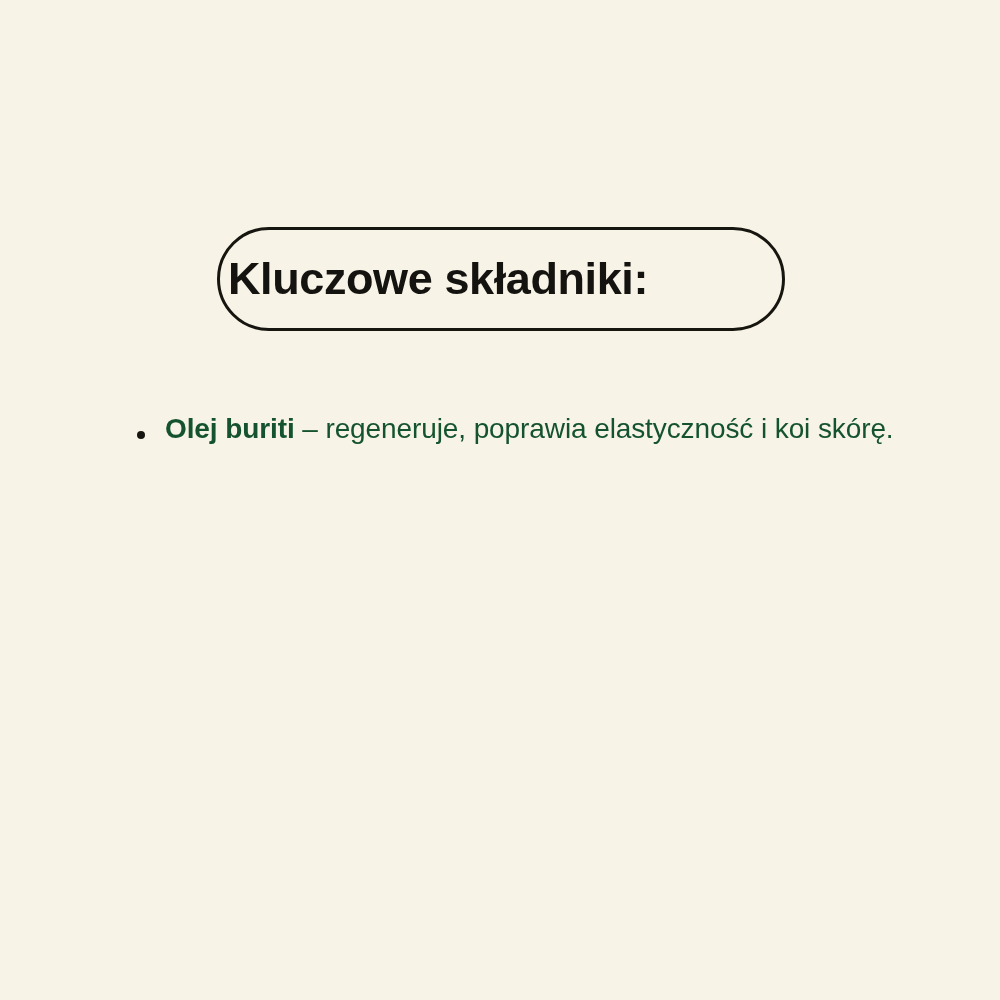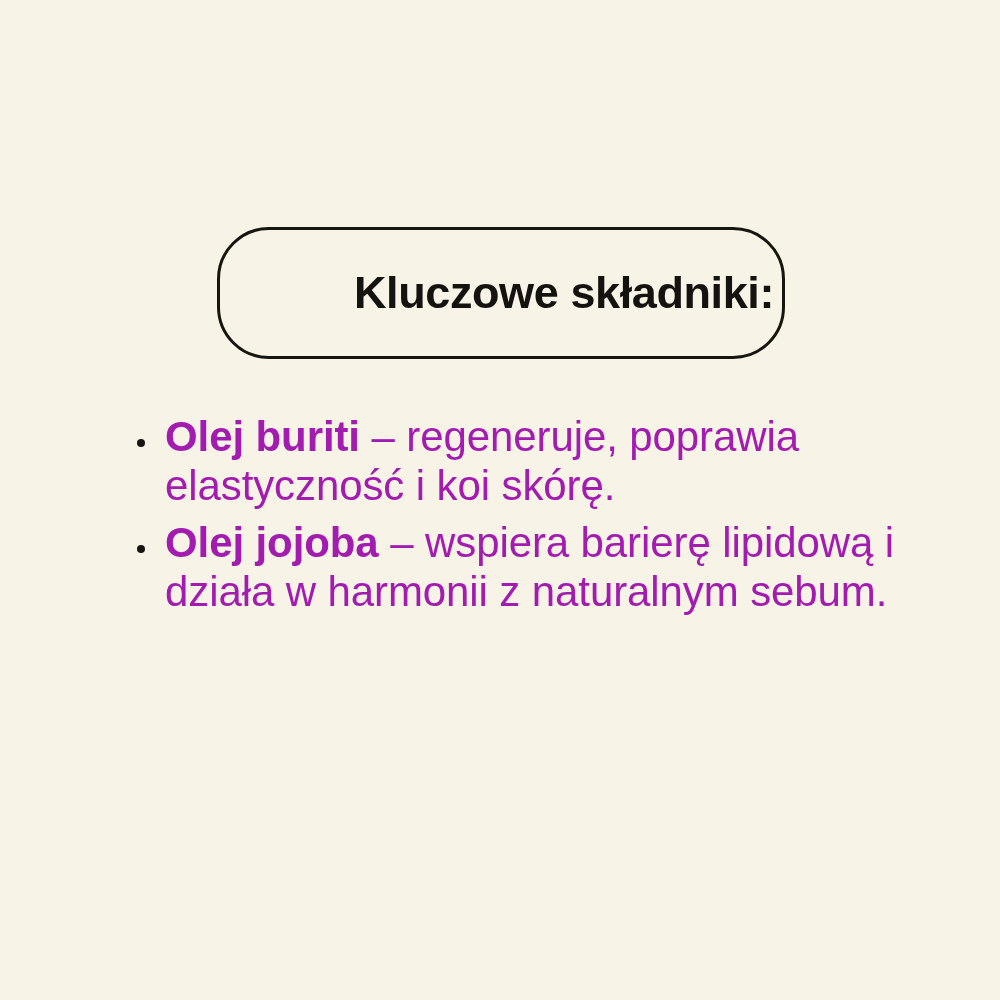--- a/index.html
+++ b/index.html
@@ -20,27 +20,27 @@
     background: #F7F3E6;
     box-sizing: border-box;
   }
 
   
   .heading-pill {
     position: absolute;
     left: 217px;
     top: 227px;
     width: 568px;
-    height: 132px;
+    height: 104px;
     box-sizing: border-box;
     border: 3px solid #17150F;
     border-radius: 52px;
     display: flex;
     align-items: center;
-    justify-content: flex-end;
+    justify-content: flex-start;
   }
   .heading-title {
     font-family: "Liberation Sans", sans-serif;
     font-weight: bold;
     font-size: 45px;
     letter-spacing: -0.4px;
     color: #141310;
     line-height: 1;
     white-space: nowrap;
     margin: 0;
@@ -54,24 +54,24 @@
     left: 132px;
     top: 404px;
     width: 790px;
     margin: 0;
     padding: 0;
     list-style: none;
   }
   .ingredient-item {
     position: relative;
     padding-left: 33px;
-    margin: 8px 0 0 0;
-    font-size: 42px;
+    margin: 0 0 0 0;
+    font-size: 28px;
     line-height: 49px;
-    color: #a21caf;
+    color: #14532d;
     font-family: "Liberation Sans", sans-serif;
     font-weight: normal;
     letter-spacing: -0.1px;
   }
   .ingredient-bullet {
     position: absolute;
     left: 5px;
     top: 27px;
     width: 8px;
     height: 8px;
@@ -95,22 +95,17 @@
   </div>
 
   <ul class="ingredients">
 
     <li class="ingredient-item">
       <span class="ingredient-bullet"></span>
       <span class="ingredient-name">Olej buriti</span>
       <span class="ingredient-desc"> – regeneruje, poprawia elastyczność i koi skórę.</span>
     </li>
 
-    <li class="ingredient-item">
-      <span class="ingredient-bullet"></span>
-      <span class="ingredient-name">Olej jojoba</span>
-      <span class="ingredient-desc"> – wspiera barierę lipidową i działa w harmonii z naturalnym sebum.</span>
-    </li>
 
 
   </ul>
 
 </div>
 
 </body></html>

